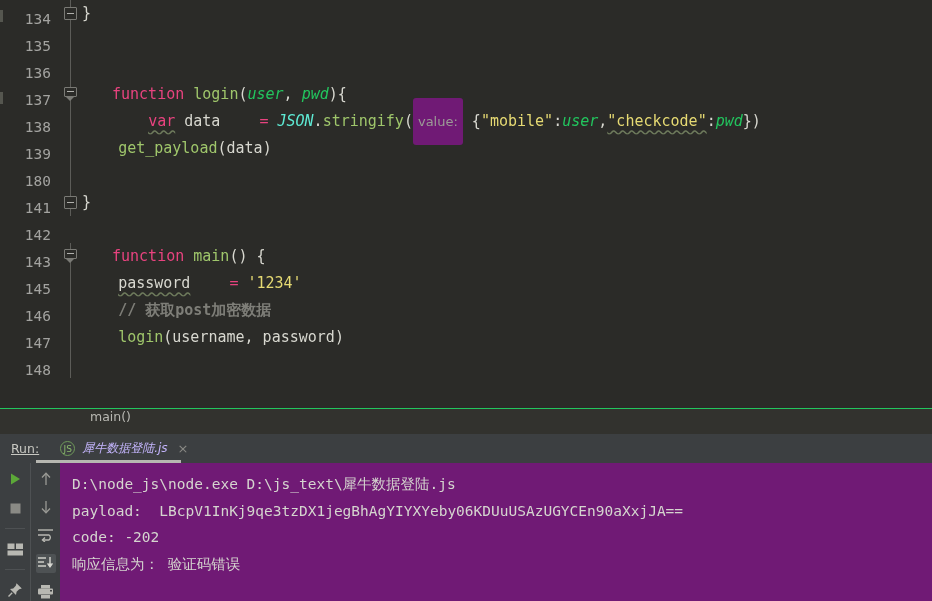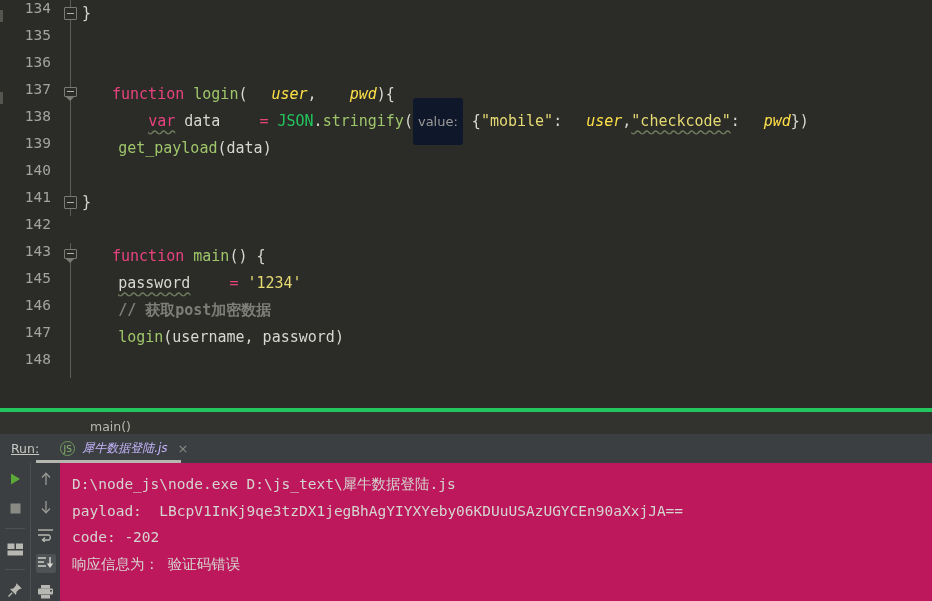--- a/index.html
+++ b/index.html
@@ -7,21 +7,21 @@
     width: 932px; height: 601px;
     background: #2b2b28;
     font-family: "DejaVu Sans Mono", monospace;
     overflow: hidden;
   }
   .app { position: relative; width: 932px; height: 601px; display: flex; flex-direction: column; }
 
   
   .editor-area { position: relative; height: 408px; background: #2b2b28; overflow: hidden; }
   .code-rows { position: relative; }
-  .row { display: flex; height: 27px; align-items: flex-start; }
+  .row { display: flex; height: 27px; align-items: flex-end; }
   .gutter {
     width: 60px; min-width: 60px; text-align: right; padding-right: 9px;
     color: #a3a3a0; font-size: 14.5px; font-family: "DejaVu Sans Mono", monospace;
     user-select: none;
   }
   .foldcol { width: 22px; min-width: 22px; position: relative; height: 27px; }
   .fold-line {
     position: absolute; left: 10px; top: 0; width: 1px; height: 27px; background: #5c5c58;
   }
   .fold-box {
@@ -42,39 +42,39 @@
     position: absolute; left: 5px; top: 15px; width: 0; height: 0;
     border-left: 5px solid transparent; border-right: 5px solid transparent;
     border-top: 5px solid #7a7a75;
   }
   .code {
     flex: 1; white-space: pre; font-size: 15px; line-height: 27px;
     font-family: "DejaVu Sans Mono", monospace; color: #d8d8d0;
   }
   .k  { color: #e8437f; margin-left: 30px; }          
   .fn { color: #9fc66b; }          
-  .pm { color: #fde047; font-style: italic; margin-left: 24px; }  
+  .pm { color: #22c55e; font-style: italic; }  
   .pl { color: #d8d8d0; }          
   .st { color: #e6da73; }          
-  .ob { color: #22c55e; } 
+  .ob { color: #5eead4; font-style: italic; } 
   .cm { color: #7e7e78; font-weight: bold; }          
   .pn { color: #d8d8d0; }          
   .sq { text-decoration: underline; text-decoration-style: wavy; text-decoration-color: #6e7b5c; text-underline-offset: 3px; }
   .hint {
-    background: #0f172a; color: #9b9b96; border-radius: 3px;
+    background: #701a75; color: #9b9b96; border-radius: 3px;
     padding: 16px 5px; font-size: 13px; font-family: "DejaVu Sans", sans-serif;
   }
   .left-mark {
     position: absolute; left: 0; width: 3px; height: 12px; background: #55564f;
   }
 
   
   .breadcrumb {
-    height: 26px; background: #32322e; border-top: 4px solid #22c55e;
-    display: flex; align-items: flex-end; padding-left: 90px;
+    height: 26px; background: #32322e; border-top: 1px solid #22c55e;
+    display: flex; align-items: flex-start; padding-left: 90px;
     color: #b8b8b2; font-size: 12.5px; font-family: "DejaVu Sans", sans-serif;
   }
 
   
   .runbar {
     height: 29px; background: #3c3f41; display: flex; align-items: center;
     font-family: "DejaVu Sans", sans-serif; position: relative;
   }
   .run-label { color: #c8c8c2; font-size: 12.5px; padding-left: 11px; padding-right: 14px; text-decoration: underline; }
   .run-tab {
@@ -86,21 +86,21 @@
     border: 1.6px solid #6f9a5a; display: flex; align-items: center; justify-content: center;
     color: #8cbb6e; font-size: 9px; font-family: "DejaVu Sans", sans-serif;
   }
   .run-tab-name { color: #c4b5fd; font-size: 12px; font-style: italic; }
   .tab-close { color: #8a8a85; font-size: 13px; margin-left: 3px; cursor: pointer; }
   .tab-underline {
     position: absolute; left: 36px; bottom: 0; width: 145px; height: 3px; background: #b7b7b1;
   }
 
   
-  .console-wrap { flex: 1; display: flex; background: #be185d; overflow: hidden; }
+  .console-wrap { flex: 1; display: flex; background: #701a75; overflow: hidden; }
   .tool-col {
     width: 30px; min-width: 30px; background: #3c3f41;
     display: flex; flex-direction: column; align-items: center; padding-top: 6px; gap: 9px;
   }
   .tool-col.second { border-left: 1px solid #4e5153; }
   .ticon { width: 20px; height: 20px; display: flex; align-items: center; justify-content: center; cursor: pointer; }
   .ticon.sel { background: #4e5254; border-radius: 2px; }
   .tsep { width: 20px; height: 1px; background: #4e5153; margin: 1px 0; }
   .console-out {
     flex: 1; padding: 8px 0 0 12px; color: #d5d5cf;
@@ -157,21 +157,21 @@
           <div class="code"><span class="pl">    </span><span class="k sq">var</span><span class="pl"> </span><span class="pl">data</span><span class="pl"> </span><span class="k">=</span><span class="pl"> </span><span class="ob">JSON</span><span class="pn">.</span><span class="fn">stringify</span><span class="pn">(</span><span class="hint">value:</span><span class="pl"> </span><span class="pn">{</span><span class="st">"mobile"</span><span class="pn">:</span><span class="pm">user</span><span class="pn">,</span><span class="st sq">"checkcode"</span><span class="pn">:</span><span class="pm">pwd</span><span class="pn">})</span></div>
         </div>
         <div class="row">
           <div class="gutter">139</div>
           <div class="foldcol">
             <div class="fold-line"></div>
           </div>
           <div class="code"><span class="pl">    </span><span class="fn">get_payload</span><span class="pn">(</span><span class="pl">data</span><span class="pn">)</span></div>
         </div>
         <div class="row">
-          <div class="gutter">140</div>
+          <div class="gutter">180</div>
           <div class="foldcol">
             <div class="fold-line"></div>
           </div>
           <div class="code"></div>
         </div>
         <div class="row">
           <div class="gutter">141</div>
           <div class="foldcol">
             <div class="fold-line"></div>
             <div class="fold-box"></div>

